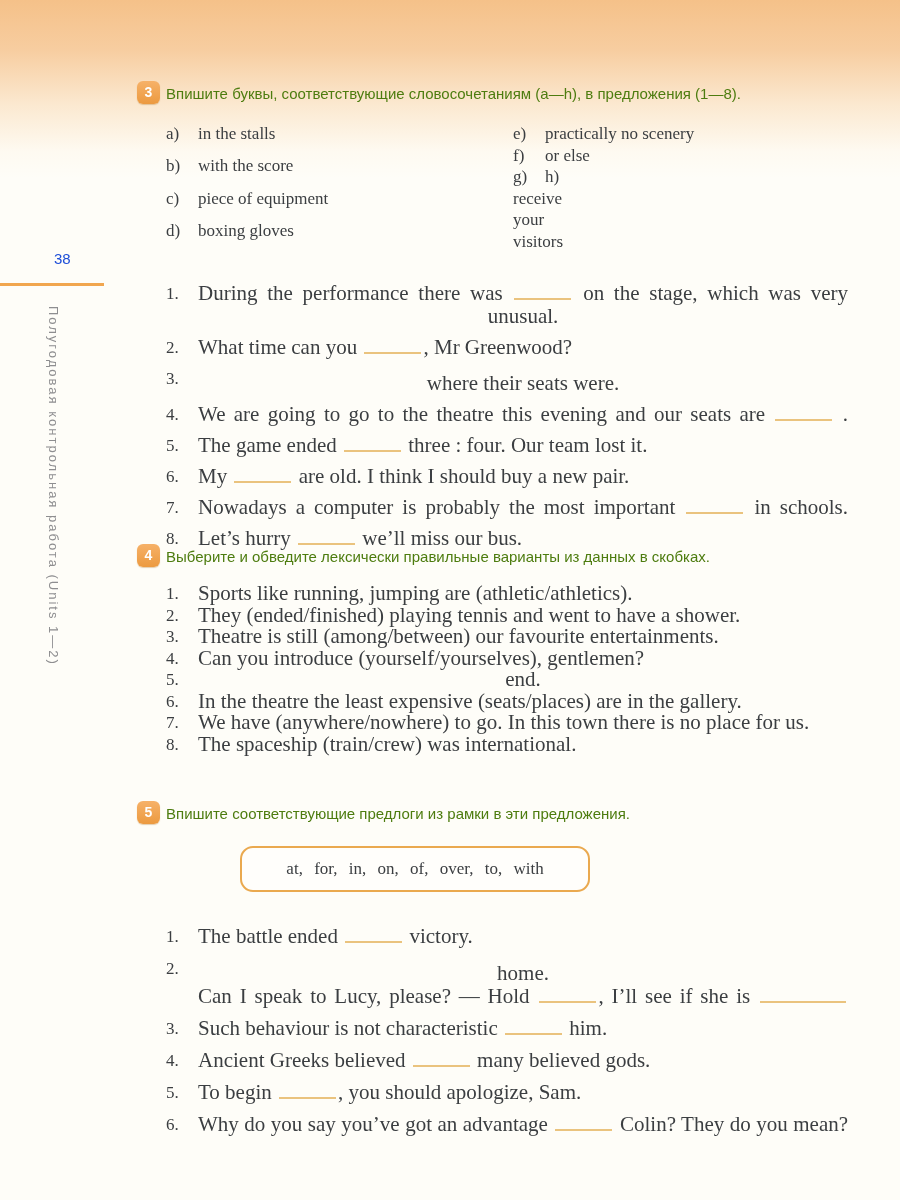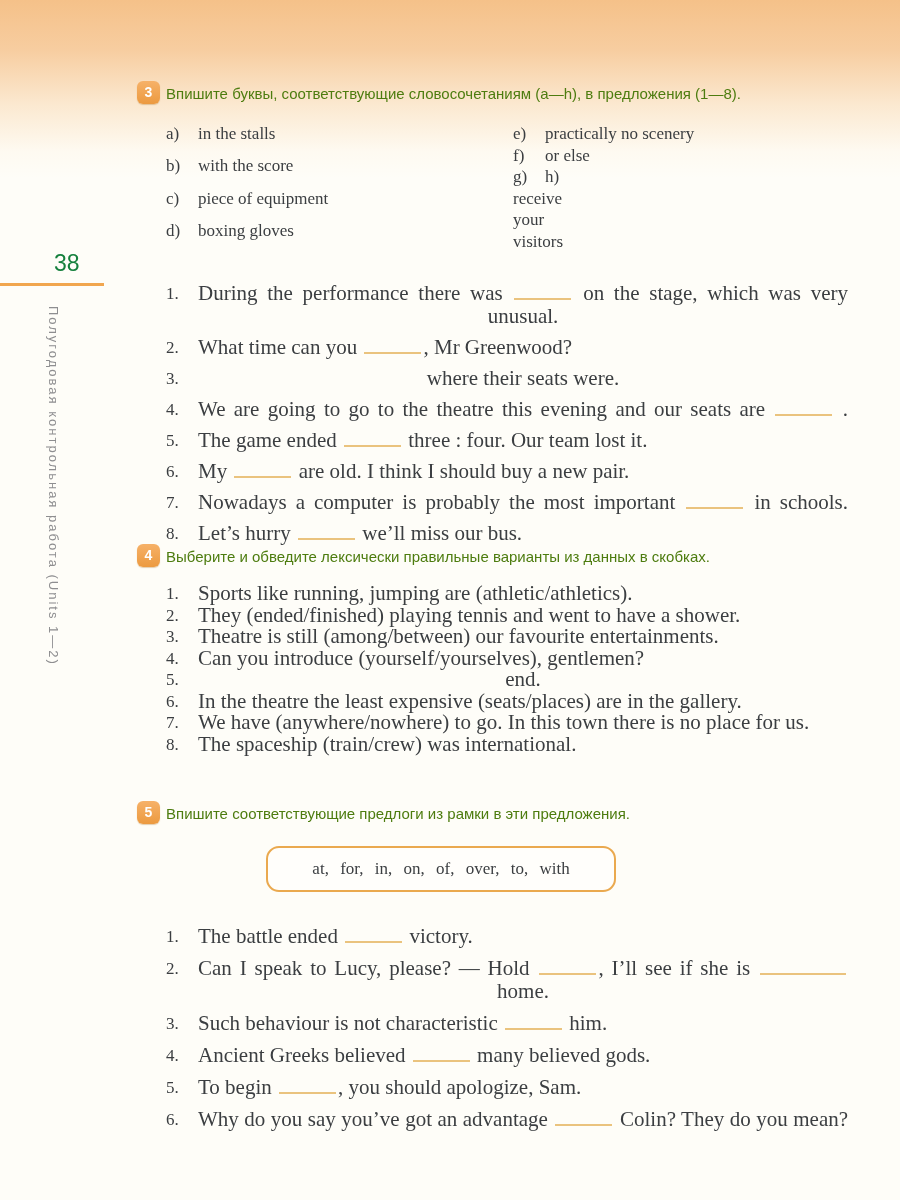--- a/index.html
+++ b/index.html
@@ -5,21 +5,21 @@
   html,body{margin:0;padding:0;}
   body{width:900px;height:1200px;overflow:hidden;background:#fefdf8;}
   .page{position:relative;width:900px;height:1200px;background:#fefdf8;
         font-family:"Liberation Serif","DejaVu Serif",serif;color:#3b3e41;}
   .top-gradient{position:absolute;top:0;left:0;width:900px;height:178px;
         background:linear-gradient(180deg,#f5c189 0%,#f7cda0 28%,#fbe8cf 58%,#fefaf1 85%,#fefdf8 100%);}
 
   
   .sidebar{position:absolute;left:0;top:0;width:120px;height:1200px;}
   .page-number{position:absolute;left:54px;top:250px;font-family:"Liberation Sans",sans-serif;
-        font-size:23px;color:#15803d;}
+        font-size:15px;color:#1d4ed8;}
   .side-rule{position:absolute;left:0;top:283px;width:104px;height:3px;background:#f1a64f;}
   .vertical-title{position:absolute;left:46px;top:306px;height:480px;
         writing-mode:vertical-rl;font-family:"Liberation Sans",sans-serif;
         font-size:13px;letter-spacing:2px;color:#8e8e90;white-space:nowrap;}
 
   
   .content{position:absolute;left:166px;top:0;width:682px;}
   .exercise{position:absolute;left:0;width:682px;}
   #ex3{top:84px;} #ex4{top:547px;} #ex5{top:804px;}
 
@@ -41,28 +41,28 @@
   .num{font-size:17px;line-height:23px;}
   .txt{font-size:21px;line-height:23px;}
   #ex4 .items{margin-top:16px;}
   #ex4 .item{margin-bottom:0;}
   #ex4 .num,#ex4 .txt{line-height:21.5px;}
   #ex5 .items{margin-top:33px;}
   #ex5 .item{margin-bottom:9px;}
 
   .line{display:block;text-align:center;}
   .fill{text-align:justify;text-align-last:justify;}
-  .gap-top{}
+  .gap-top{margin-top:5px;}
 
   .blank{display:inline-block;width:57px;height:13px;margin:0 2px;
         border-bottom:2px solid #eac37e;vertical-align:baseline;}
   .blank.wide{width:86px;}
 
   
-  .prep-box{margin-top:22px;margin-left:100px;width:350px;height:46px;
+  .prep-box{margin-top:22px;margin-left:74px;width:350px;height:46px;
         border:2px solid #eaa94f;border-radius:13px;display:flex;align-items:center;
         justify-content:center;font-size:17px;word-spacing:7px;color:#3b3e41;
         background:#fffefb;box-sizing:border-box;font-family:Liberation Serif, serif;}
 </style>
 </head>
 <body>
 
 <div class="page">
   <div class="top-gradient"></div>
 
@@ -189,22 +189,22 @@
       <div class="prep-box">at, for, in, on, of, over, to, with</div>
 
       <div class="items">
         <div class="item">
           <span class="num">1.</span>
           <div class="txt"><span>The battle ended</span> <span class="blank"></span> <span>victory.</span></div>
         </div>
         <div class="item">
           <span class="num">2.</span>
           <div class="txt">
+            <div class="line gap-top"><span>home.</span></div>
             <div class="line fill"><span>Can I speak to Lucy, please? — Hold</span> <span class="blank"></span><span>, I’ll see if she is</span> <span class="blank wide"></span></div>
-            <div class="line gap-top"><span>home.</span></div>
           </div>
         </div>
         <div class="item">
           <span class="num">3.</span>
           <div class="txt"><span>Such behaviour is not characteristic</span> <span class="blank"></span> <span>him.</span></div>
         </div>
         <div class="item">
           <span class="num">4.</span>
           <div class="txt"><span>Ancient Greeks believed</span> <span class="blank"></span> <span>many believed gods.</span></div>
         </div>

